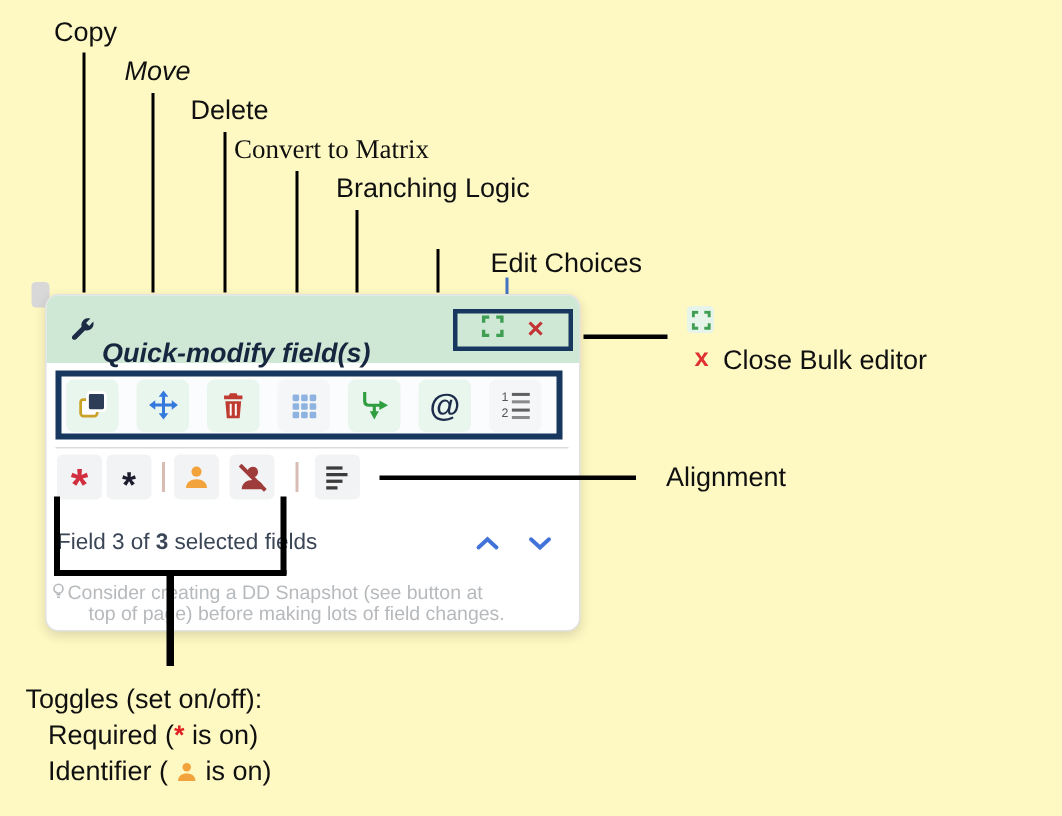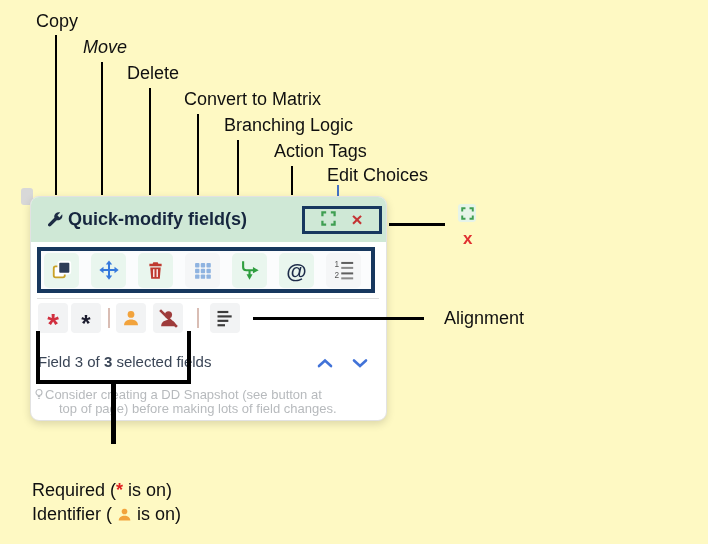--- a/index.html
+++ b/index.html
@@ -8,21 +8,21 @@
   .lbl{position:absolute;font-size:18px;line-height:22px;color:#101010;white-space:nowrap;}
   .vline{position:absolute;width:2px;background:#000;}
   .hline{position:absolute;height:3px;background:#000;}
   .blue-line{background:#4472c4;}
   
   .panel{position:absolute;left:30px;top:196px;width:355px;height:223px;background:#fff;
          border:1px solid #e2e2e2;border-radius:9px;box-shadow:0 3px 8px rgba(0,0,0,.14);z-index:1;}
   .handle{position:absolute;left:21px;top:188px;width:12px;height:17px;background:#d8d8d8;border-radius:3px;z-index:0;}
   .panel-header{position:absolute;left:0;top:0;right:0;height:45px;background:#cfe8d6;
                 border-radius:8px 8px 0 0;}
-  .panel-title{position:absolute;left:37px;top:12px;font-size:18px;font-weight:bold;color:#16263e;white-space:nowrap;}
+  .panel-title{position:absolute;left:37px;top:28px;font-size:18px;font-weight:bold;color:#16263e;white-space:nowrap;font-style:italic;}
   .wrench{position:absolute;left:15px;top:14px;}
   .navy-rect{position:absolute;left:271px;top:9px;width:80px;height:28px;border:3px solid #17375e;
              box-sizing:border-box;display:flex;align-items:center;justify-content:center;gap:15px;}
   .hdr-close{font-size:19px;font-weight:bold;color:#c43333;line-height:18px;cursor:default;}
   .toolbar{position:absolute;left:6px;top:50px;width:338px;height:46px;border:4px solid #17375e;
            box-sizing:border-box;background:#fbfcfd;display:flex;align-items:center;gap:12px;padding-left:3px;}
   .tile{width:35px;height:35px;border-radius:5px;display:flex;align-items:center;justify-content:center;flex:0 0 auto;}
   .tile.green{background:#e9f6ee;}
   .tile.gray{background:#f5f6f7;}
   .at{font-size:21px;font-weight:bold;color:#1c2b49;line-height:21px;}
@@ -47,23 +47,22 @@
   .inline-person{display:inline-block;vertical-align:-2px;margin:0 5px;}
 </style>
 </head>
 <body>
 
 <div class="stage">
 
   <div class="lbl" style="left:36px;top:10px;">Copy</div>
   <div class="lbl" style="left:83px;top:36px;font-style:italic;">Move</div>
   <div class="lbl" style="left:127px;top:62px;">Delete</div>
-  <div class="lbl" style="left:184px;top:88px;">Convert to Matrix</div>
+  <div class="lbl" style="left:156px;top:88px;font-family:Liberation Serif, serif;">Convert to Matrix</div>
   <div class="lbl" style="left:224px;top:114px;">Branching Logic</div>
-  <div class="lbl" style="left:274px;top:140px;">Action Tags</div>
   <div class="lbl" style="left:327px;top:164px;text-align:center;">Edit Choices</div>
 
   <div class="vline" style="left:55px;top:35px;height:160px;"></div>
   <div class="vline" style="left:101px;top:62px;height:133px;"></div>
   <div class="vline" style="left:149px;top:88px;height:107px;"></div>
   <div class="vline" style="left:197px;top:114px;height:81px;"></div>
   <div class="vline" style="left:237px;top:140px;height:55px;"></div>
   <div class="vline" style="left:291px;top:166px;height:29px;"></div>
   <div class="vline blue-line" style="left:337px;top:185px;height:11px;"></div>
 
@@ -209,28 +208,30 @@
   <div class="hline" style="left:389px;top:223px;width:56px;z-index:2;"></div>
   <div class="mini-tile">
     <svg width="13" height="13" viewBox="0 0 16 16" fill="none" stroke="#3f9e52" stroke-width="2.4">
       <path d="M1.5 5.5v-4h4"></path>
         <path d="M10.5 1.5h4v4"></path>
         <path d="M14.5 10.5v4h-4"></path>
         <path d="M5.5 14.5h-4v-4"></path>
     </svg>
   </div>
   <div class="close-x">x</div>
+  <div class="lbl" style="left:482px;top:229px;">Close Bulk editor</div>
 
   <div class="hline" style="left:253px;top:317px;width:171px;z-index:3;"></div>
   <div class="lbl" style="left:444px;top:307px;">Alignment</div>
 
   <div class="bracket" style="left:36px;top:331px;width:4px;height:52px;"></div>
   <div class="bracket" style="left:187px;top:331px;width:4px;height:52px;"></div>
   <div class="bracket" style="left:36px;top:380px;width:155px;height:4px;"></div>
   <div class="bracket" style="left:111px;top:384px;width:5px;height:60px;"></div>
 
+  <div class="lbl" style="left:17px;top:455px;">Toggles (set on/off):</div>
   <div class="lbl" style="left:32px;top:503px;"><span>Identifier (</span><span class="inline-person"><svg width="15" height="15" viewBox="0 0 16 16" fill="#f2a33c">
           <circle cx="8" cy="4.8" r="3"></circle>
           <path d="M1.8 14.5c0-3.4 2.8-5.2 6.2-5.2s6.2 1.8 6.2 5.2z"></path>
         </svg></span><span>is on)</span></div>
   <div class="lbl" style="left:32px;top:479px;"><span>Required (</span><span style="color:#e02020;font-weight:bold;">*</span><span> is on)</span></div>
 
 </div>
 
 </body></html>

